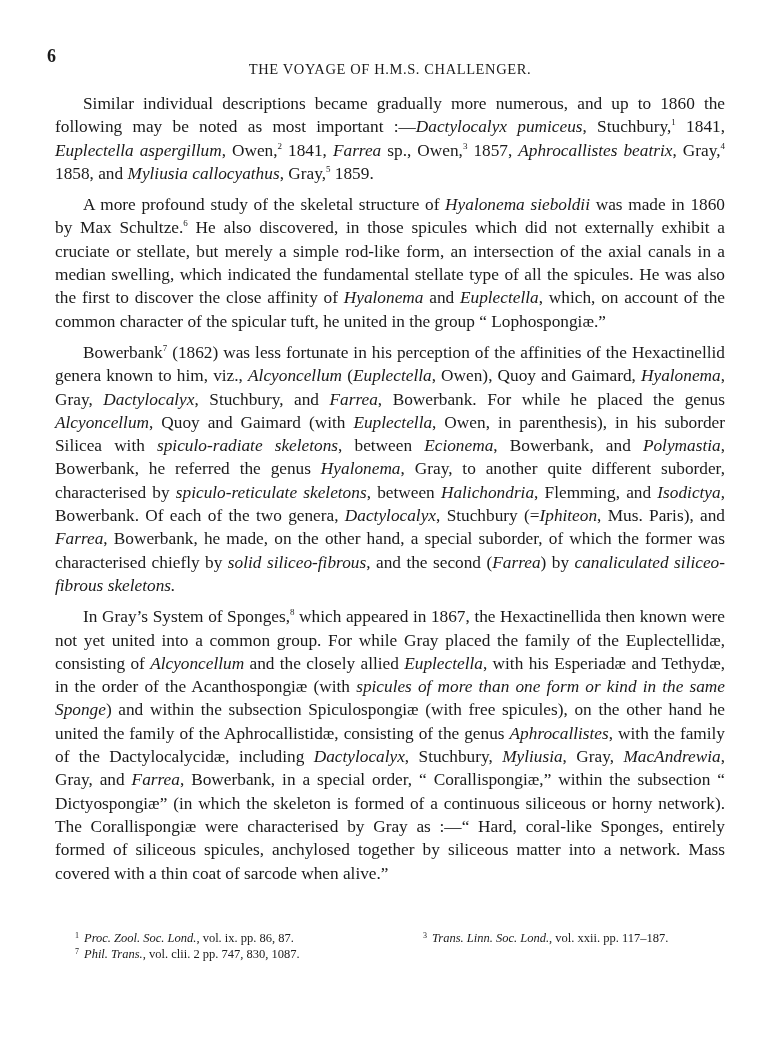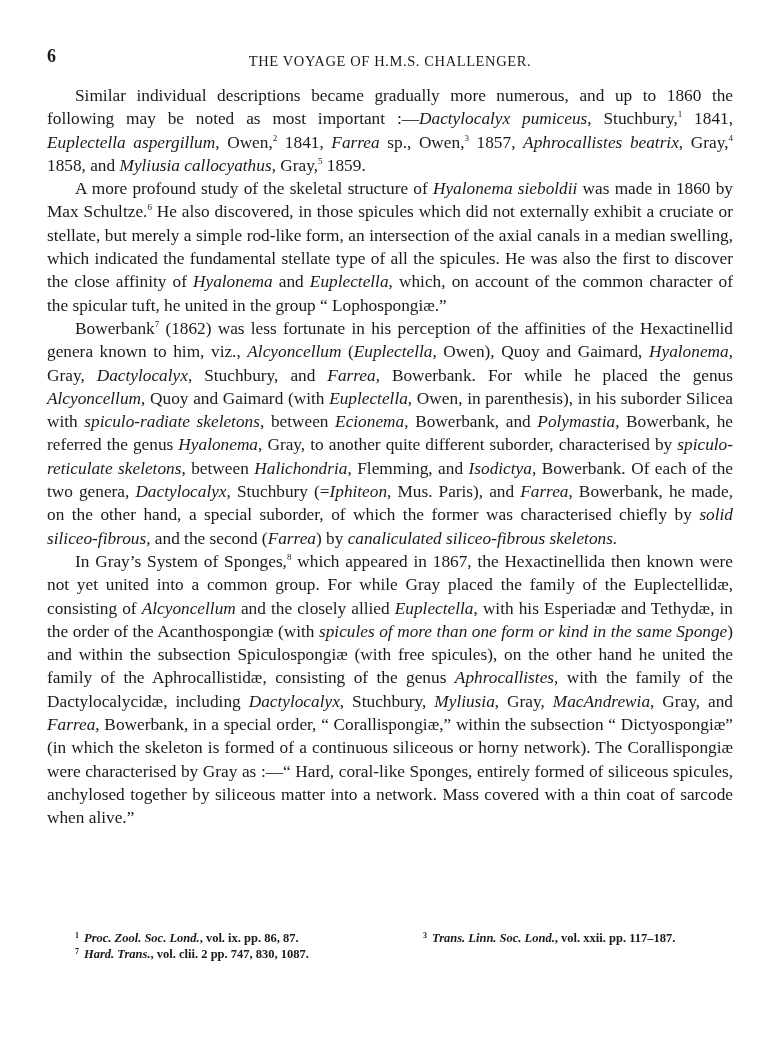--- a/index.html
+++ b/index.html
@@ -1,26 +1,26 @@
 <!DOCTYPE html>
 <html><head>
 <meta charset="utf-8">
 <style>
   html, body { margin: 0; padding: 0; background: #ffffff; }
   body { width: 776px; height: 1050px; overflow: hidden; position: relative; color: #1a1a1a;
          font-family: "Liberation Serif", "DejaVu Serif", serif; }
   .header { position: absolute; top: 46px; left: 47px; width: 686px; height: 24px; }
   .page-num { position: absolute; left: 0; top: 0; font-size: 18px; font-weight: bold; }
-  .running-title { position: absolute; left: 0; right: 0; top: 7px; text-align: center; font-size: 14.5px; letter-spacing: 0.6px; }
+  .running-title { position: absolute; left: 0; right: 0; top: 15px; text-align: center; font-size: 14.5px; letter-spacing: 0.6px; }
   .body-text { position: absolute; top: 84px; left: 47px; width: 686px; font-size: 17.3px; line-height: 23.3px; text-align: justify; }
-  .body-text p { margin: 0; text-indent: 28px; }
+  .body-text p { margin: 8px; text-indent: 28px; }
   i { font-style: italic; }
   sup { font-size: 9px; vertical-align: 7px; line-height: 0; }
   .footnotes { position: absolute; top: 930px; left: 75px; width: 640px; font-size: 12.5px; line-height: 16px;
-               display: grid; grid-template-columns: 348px 300px; font-weight: bold; }
+               display: grid; grid-template-columns: 348px 300px; font-weight: normal; }
   .fn { white-space: nowrap; }
   .fn sup { font-size: 8px; vertical-align: 4px; margin-right: 5px; }
 </style>
 </head>
 <body>
 
 <div class="header">
   <span class="page-num">6</span>
   <div class="running-title">THE VOYAGE OF H.M.S. CHALLENGER.</div>
 </div>
@@ -28,14 +28,14 @@
 <div class="body-text">
   <p><span>Similar individual descriptions became gradually more numerous, and up to 1860 the following may be noted as most important :—</span><i>Dactylocalyx pumiceus</i><span>, Stuchbury,</span><sup>1</sup><span> 1841, </span><i>Euplectella aspergillum</i><span>, Owen,</span><sup>2</sup><span> 1841, </span><i>Farrea</i><span> sp., Owen,</span><sup>3</sup><span> 1857, </span><i>Aphrocallistes beatrix</i><span>, Gray,</span><sup>4</sup><span> 1858, and </span><i>Myliusia callocyathus</i><span>, Gray,</span><sup>5</sup><span> 1859.</span></p>
   <p><span>A more profound study of the skeletal structure of </span><i>Hyalonema sieboldii</i><span> was made in 1860 by Max Schultze.</span><sup>6</sup><span>  He also discovered, in those spicules which did not externally exhibit a cruciate or stellate, but merely a simple rod-like form, an intersection of the axial canals in a median swelling, which indicated the fundamental stellate type of all the spicules.  He was also the first to discover the close affinity of </span><i>Hyalonema</i><span> and </span><i>Euplectella</i><span>, which, on account of the common character of the spicular tuft, he united in the group “ Lophospongiæ.”</span></p>
   <p><span>Bowerbank</span><sup>7</sup><span> (1862) was less fortunate in his perception of the affinities of the Hexactinellid genera known to him, viz., </span><i>Alcyoncellum</i><span> (</span><i>Euplectella</i><span>, Owen), Quoy and Gaimard, </span><i>Hyalonema</i><span>, Gray, </span><i>Dactylocalyx</i><span>, Stuchbury, and </span><i>Farrea</i><span>, Bowerbank.  For while he placed the genus </span><i>Alcyoncellum</i><span>, Quoy and Gaimard (with </span><i>Euplectella</i><span>, Owen, in parenthesis), in his suborder Silicea with </span><i>spiculo-radiate skeletons</i><span>, between </span><i>Ecionema</i><span>, Bowerbank, and </span><i>Polymastia</i><span>, Bowerbank, he referred the genus </span><i>Hyalonema</i><span>, Gray, to another quite different suborder, characterised by </span><i>spiculo-reticulate skeletons</i><span>, between </span><i>Halichondria</i><span>, Flemming, and </span><i>Isodictya</i><span>, Bowerbank.  Of each of the two genera, </span><i>Dactylocalyx</i><span>, Stuchbury (=</span><i>Iphiteon</i><span>, Mus. Paris), and </span><i>Farrea</i><span>, Bowerbank, he made, on the other hand, a special suborder, of which the former was characterised chiefly by </span><i>solid siliceo-fibrous</i><span>, and the second (</span><i>Farrea</i><span>) by </span><i>canaliculated siliceo-fibrous skeletons.</i></p>
   <p><span>In Gray’s System of Sponges,</span><sup>8</sup><span> which appeared in 1867, the Hexactinellida then known were not yet united into a common group.  For while Gray placed the family of the Euplectellidæ, consisting of </span><i>Alcyoncellum</i><span> and the closely allied </span><i>Euplectella</i><span>, with his Esperiadæ and Tethydæ, in the order of the Acanthospongiæ (with </span><i>spicules of more than one form or kind in the same Sponge</i><span>) and within the subsection Spiculospongiæ (with free spicules), on the other hand he united the family of the Aphrocallistidæ, consisting of the genus </span><i>Aphrocallistes</i><span>, with the family of the Dactylocalycidæ, including </span><i>Dactylocalyx</i><span>, Stuchbury, </span><i>Myliusia</i><span>, Gray, </span><i>MacAndrewia</i><span>, Gray, and </span><i>Farrea</i><span>, Bowerbank, in a special order, “ Corallispongiæ,” within the subsection “ Dictyospongiæ” (in which the skeleton is formed of a continuous siliceous or horny network).  The Corallispongiæ were characterised by Gray as :—“ Hard, coral-like Sponges, entirely formed of siliceous spicules, anchylosed together by siliceous matter into a network.  Mass covered with a thin coat of sarcode when alive.”</span></p>
 </div>
 
 <div class="footnotes">
   <div class="fn"><sup>1</sup><i>Proc. Zool. Soc. Lond.</i><span>, vol. ix. pp. 86, 87.</span></div>
   <div class="fn"><sup>3</sup><i>Trans. Linn. Soc. Lond.</i><span>, vol. xxii. pp. 117–187.</span></div>
-  <div class="fn"><sup>7</sup><i>Hard. Trans.</i><span>, vol. clii. 2 pp. 747, 830, 1087.</span></div>
+  <div class="fn"><sup>7</sup><i>Phil. Trans.</i><span>, vol. clii. 2 pp. 747, 830, 1087.</span></div>
 </div>
 
 </body></html>

